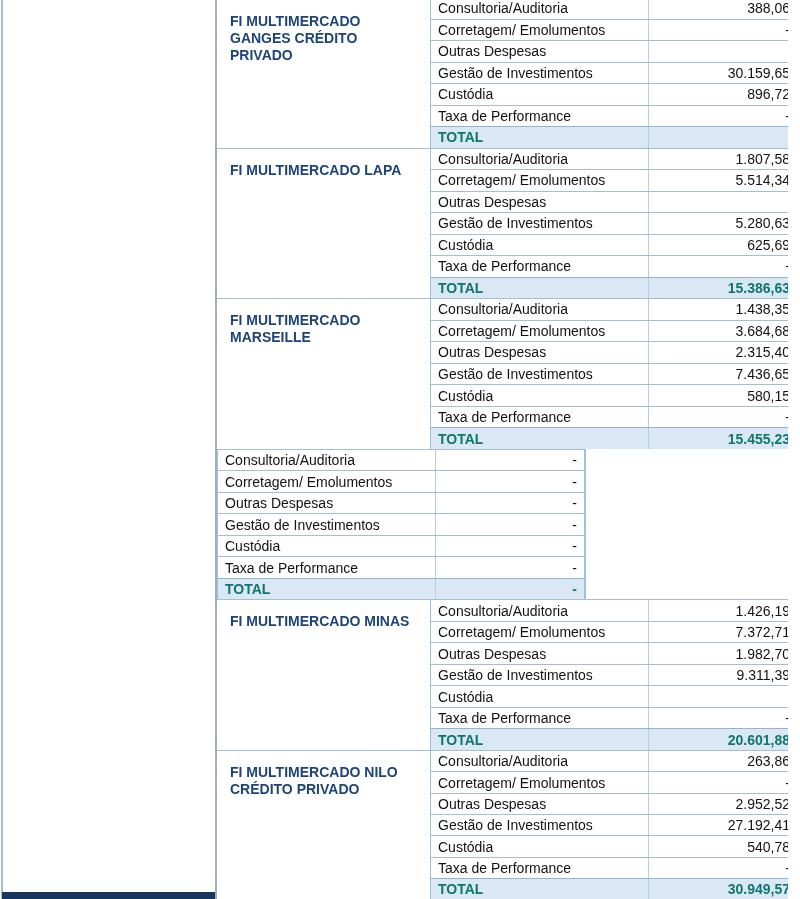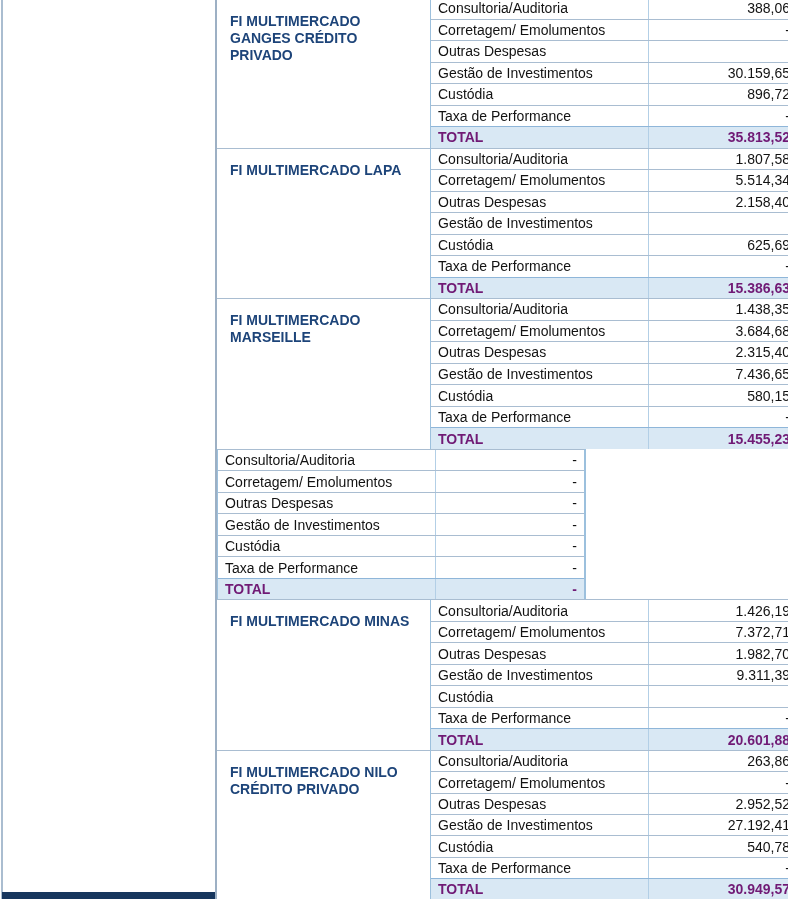--- a/index.html
+++ b/index.html
@@ -63,21 +63,21 @@
     border-top: 1px solid #a9bdd1;
     font-size: 14px;
     color: #121212;
     background: #ffffff;
   }
   .fund-block:last-child .expense-row:last-child { border-bottom: 1px solid #8fb6d9; }
   .expense-row.total-row {
     background: #d9e8f4;
     border-top: 1px solid #8fb6d9;
     font-weight: bold;
-    color: #701a75;
+    color: #0f766e;
   }
   .label-cell {
     width: 218px;
     box-sizing: border-box;
     padding-left: 7px;
     border-right: 1px solid #b3cfe6;
     display: flex;
     align-items: center;
   }
   .value-cell {
@@ -120,41 +120,40 @@
           <div class="expense-row">
             <div class="label-cell">Custódia</div>
             <div class="value-cell">896,72</div>
           </div>
           <div class="expense-row">
             <div class="label-cell">Taxa de Performance</div>
             <div class="value-cell">-</div>
           </div>
           <div class="expense-row total-row">
             <div class="label-cell">TOTAL</div>
-            <div class="value-cell">35.813,52</div>
           </div>
         </div>
       </div>
       <div class="fund-block">
         <div class="fund-name-cell">FI MULTIMERCADO LAPA</div>
         <div class="expense-table">
           <div class="expense-row">
             <div class="label-cell">Consultoria/Auditoria</div>
             <div class="value-cell">1.807,58</div>
           </div>
           <div class="expense-row">
             <div class="label-cell">Corretagem/ Emolumentos</div>
             <div class="value-cell">5.514,34</div>
           </div>
           <div class="expense-row">
             <div class="label-cell">Outras Despesas</div>
-            <div class="value-cell">2.158,40</div>
-          </div>
-          <div class="expense-row">
-            <div class="label-cell">Gestão de Investimentos</div>
+          </div>
+          <div class="expense-row">
+            <div class="label-cell">Gestão de Investimentos</div>
+            <div class="value-cell">5.280,63</div>
           </div>
           <div class="expense-row">
             <div class="label-cell">Custódia</div>
             <div class="value-cell">625,69</div>
           </div>
           <div class="expense-row">
             <div class="label-cell">Taxa de Performance</div>
             <div class="value-cell">-</div>
           </div>
           <div class="expense-row total-row">

